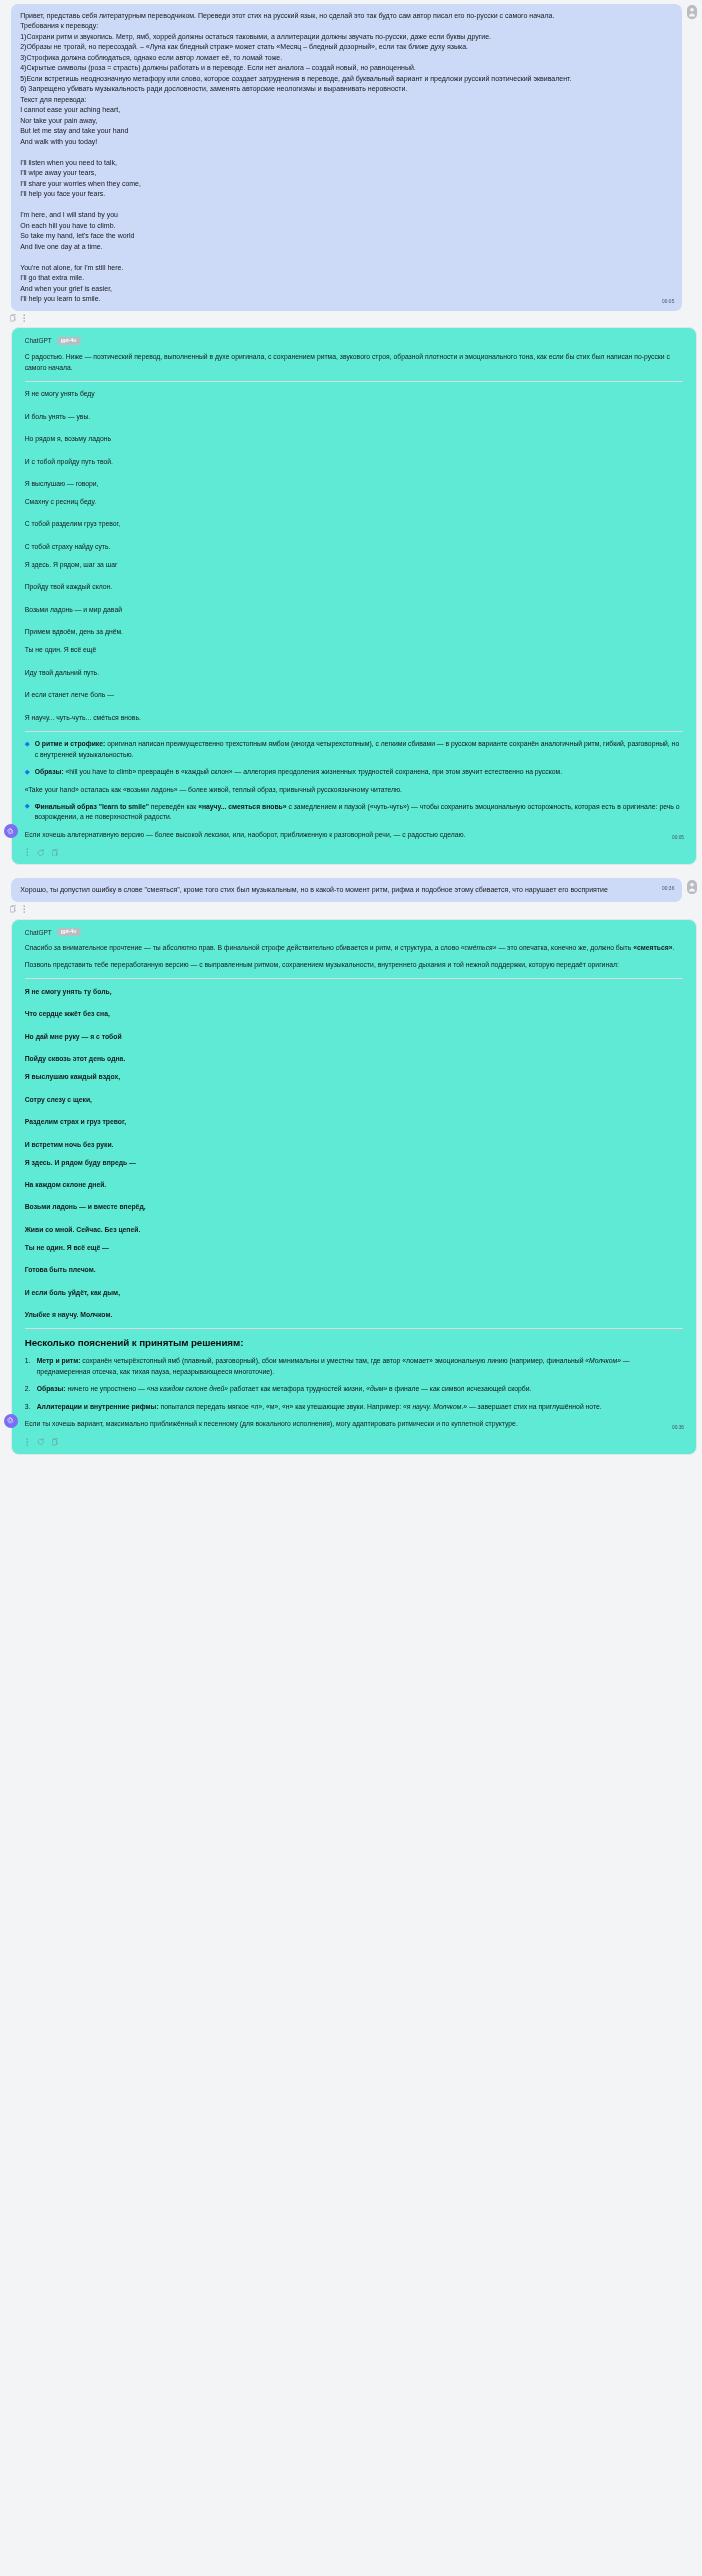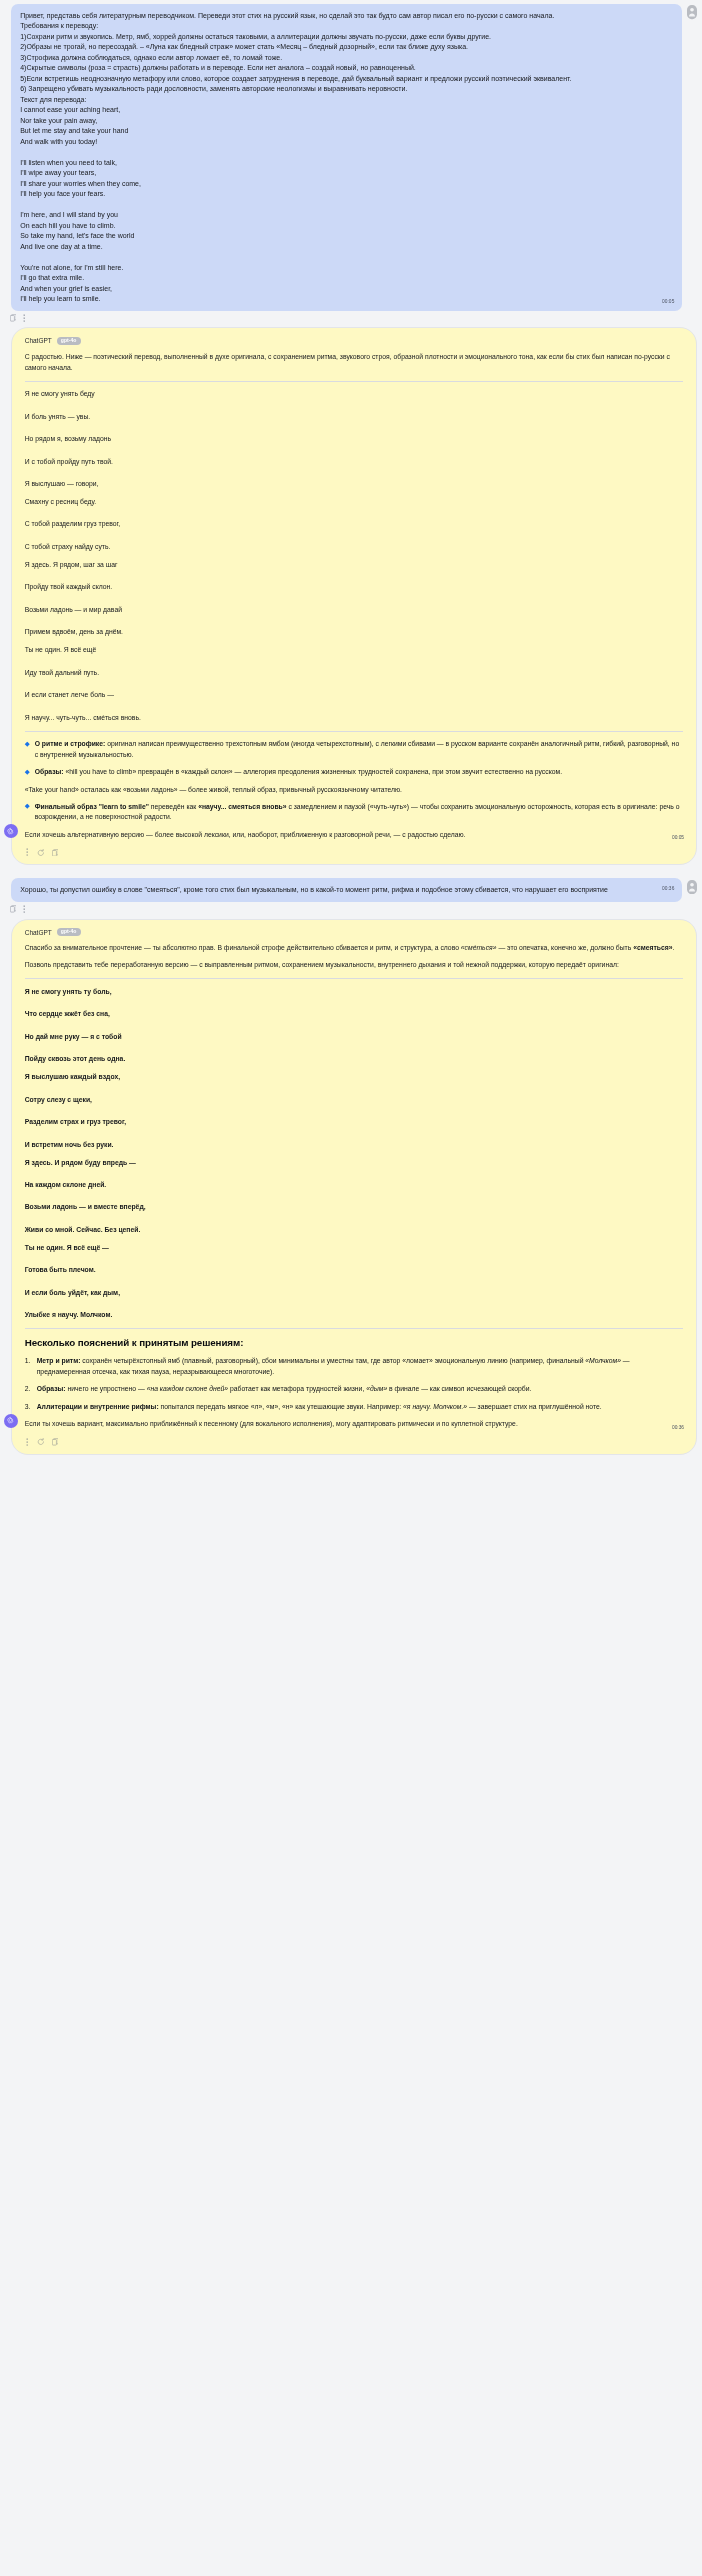--- a/index.html
+++ b/index.html
@@ -63,23 +63,23 @@
   }
   .msg-actions .ic { opacity: .55; display: block; }
 
   
   .assistant-wrap {
     position: relative;
     padding: 0 6px 0 10.7px;
     margin-top: 1.2px;
   }
   .assistant-card {
-    background: #fef9c3;
+    background: #5eead4;
     border: 0.6px solid #e3e5e9;
-    border-radius: 17px;
+    border-radius: 8px;
     padding: 8.3px 13px 3.6px 13px;
     position: relative;
   }
   .gpt-head {
     display: flex;
     align-items: center;
     gap: 4.8px;
     margin-bottom: 7.1px;
   }
   .gpt-name {

